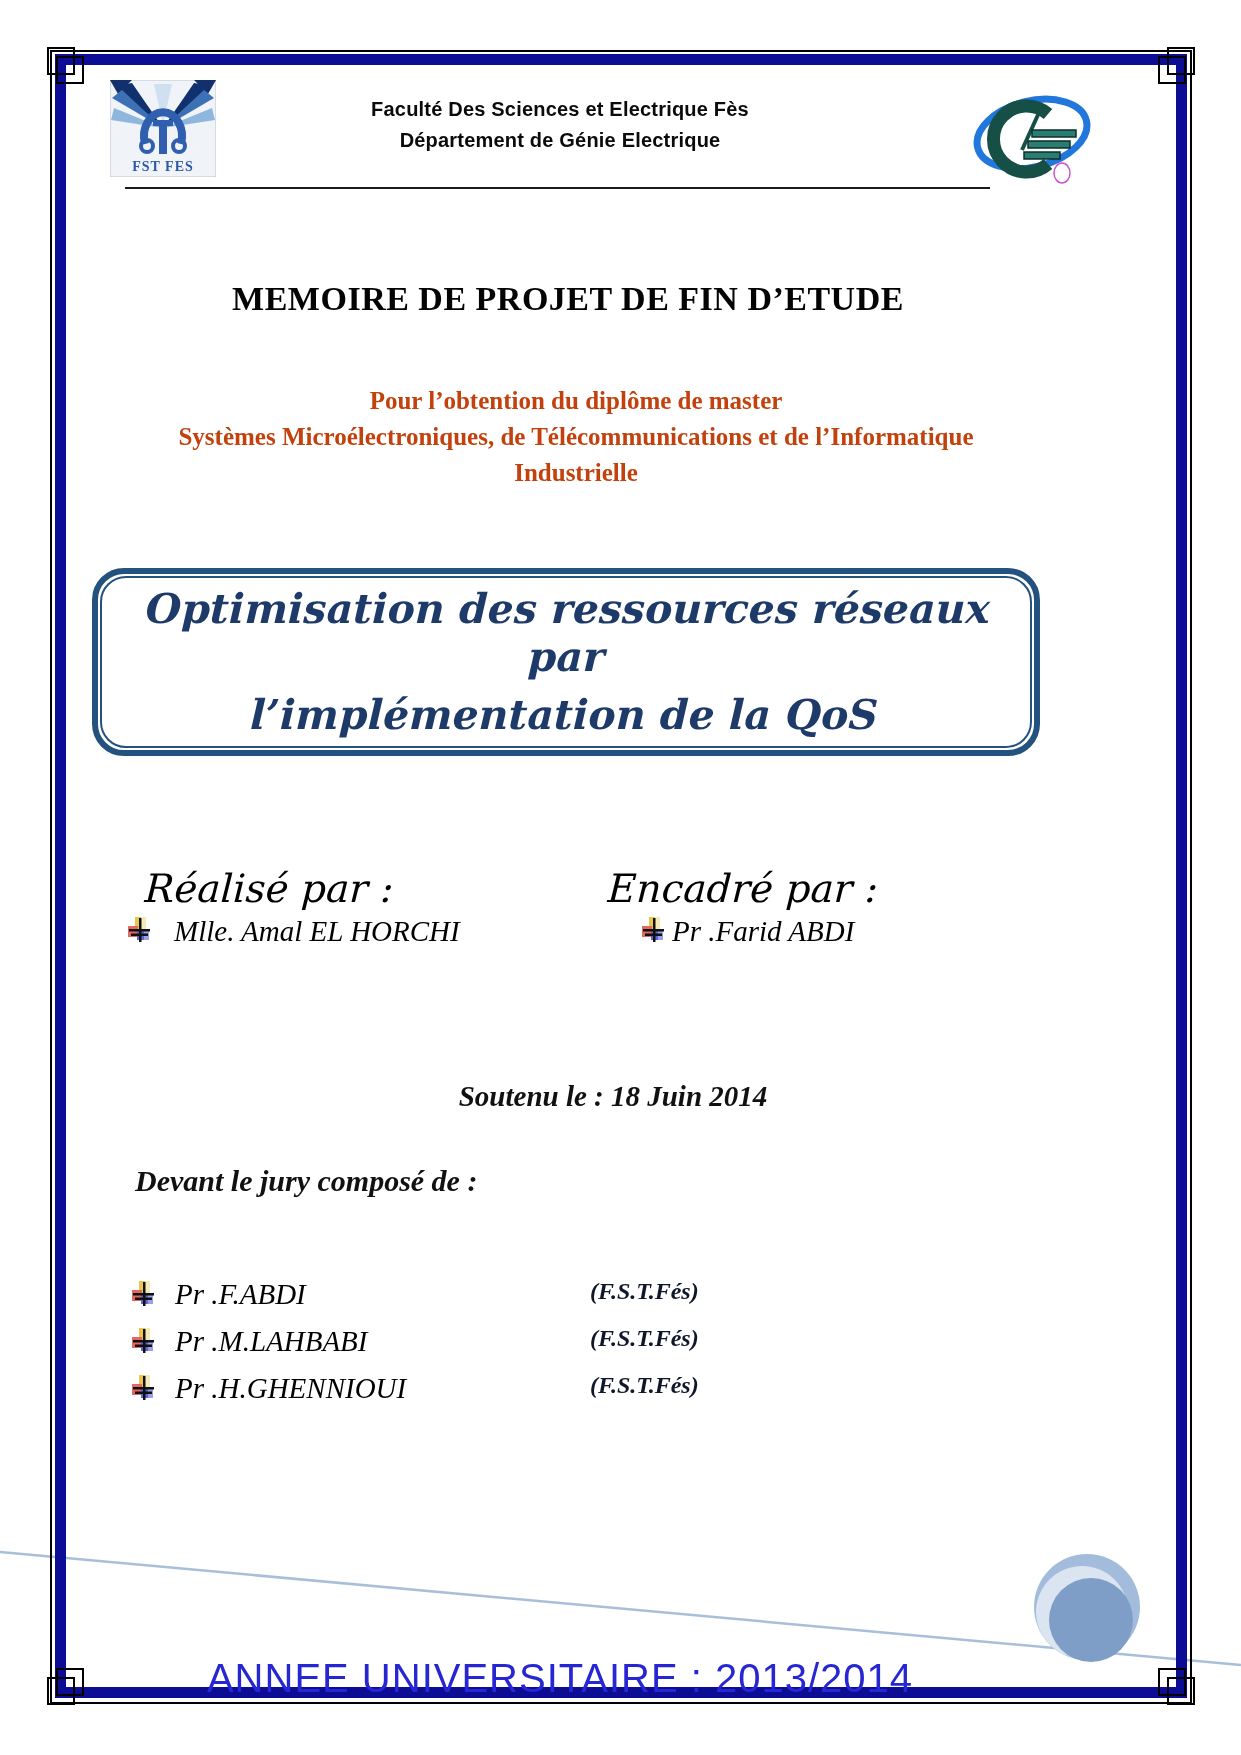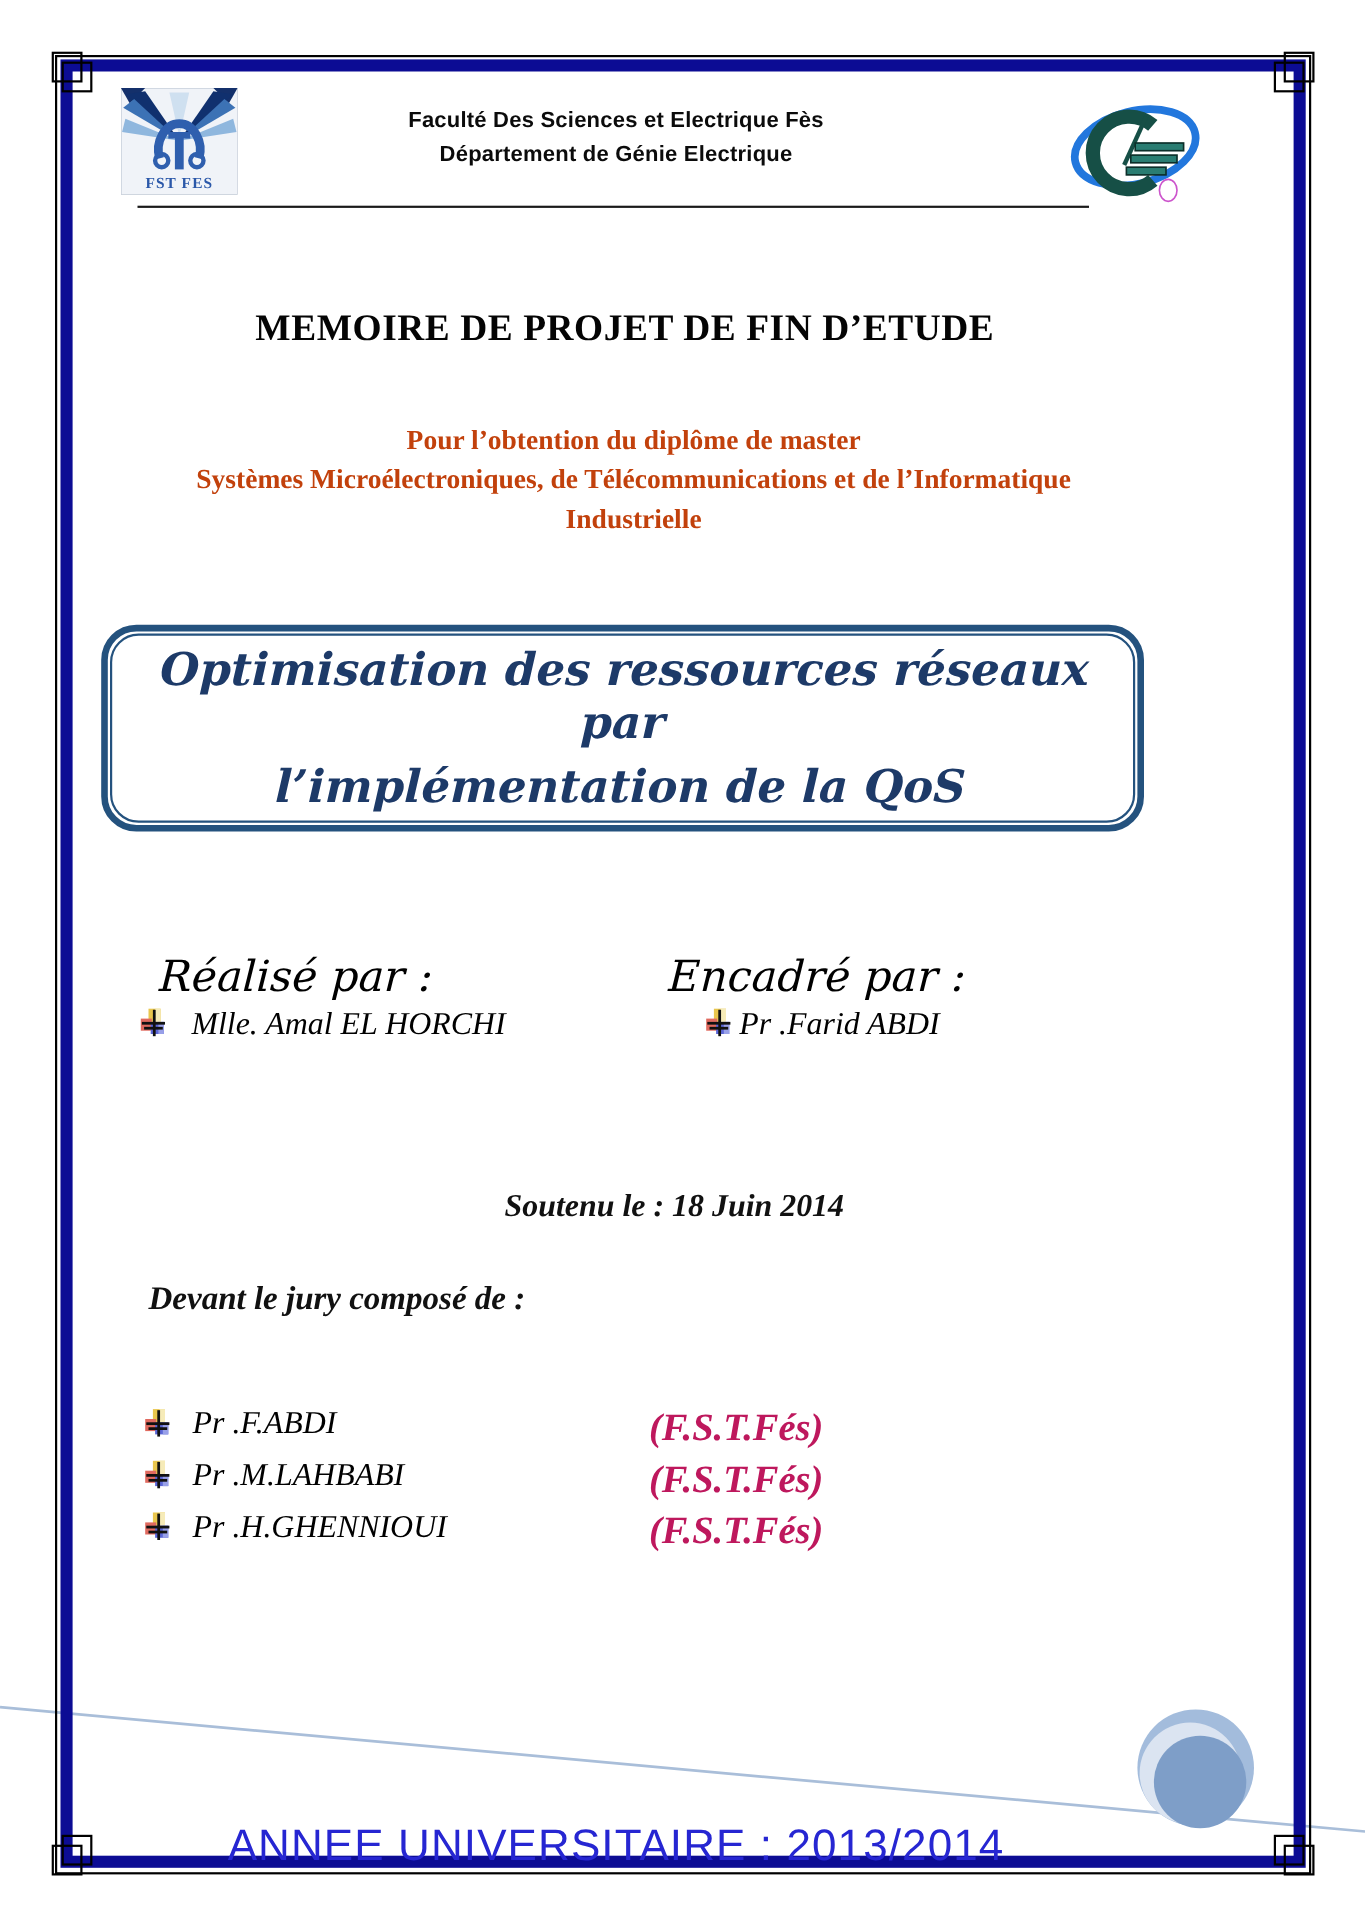--- a/index.html
+++ b/index.html
@@ -54,21 +54,21 @@
 
   
   .soutenu{position:absolute;left:0;top:1080px;width:1130px;text-align:center;
            font-weight:bold;font-style:italic;font-size:29px;color:#111;margin-left:48px;}
   .devant{position:absolute;left:135px;top:1164px;font-weight:bold;font-style:italic;
           font-size:30px;color:#111;}
   .jury-row{position:absolute;left:0;width:1156px;height:46px;}
   .jr0{top:1278px}.jr1{top:1325px}.jr2{top:1372px}
   .jury-bullet{position:absolute;left:131px;top:2px;width:26px;height:28px;}
   .jury-name{position:absolute;left:175px;top:0;font-style:italic;font-size:29px;color:#000;}
-  .jury-aff{position:absolute;left:590px;top:0;font-weight:bold;font-style:italic;font-size:35px;color:#be185d;}
+  .jury-aff{position:absolute;left:590px;top:0;font-weight:bold;font-style:italic;font-size:24px;color:#0f172a;}
 
   
   .footer-year{position:absolute;left:0;top:1618px;width:1120px;text-align:center;
                font-family:"Liberation Sans", sans-serif;font-size:40px;color:#2626d2;
                letter-spacing:1px;margin-top:38px;}
 </style>
 </head>
 <body>
 
 <div class="page">

